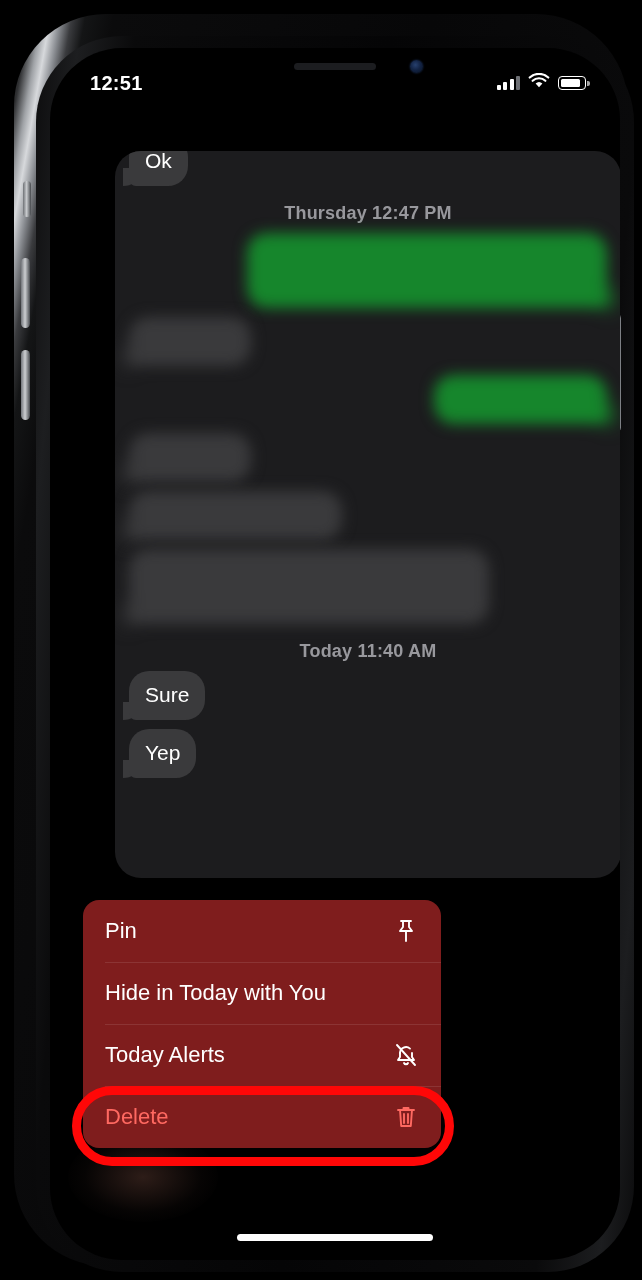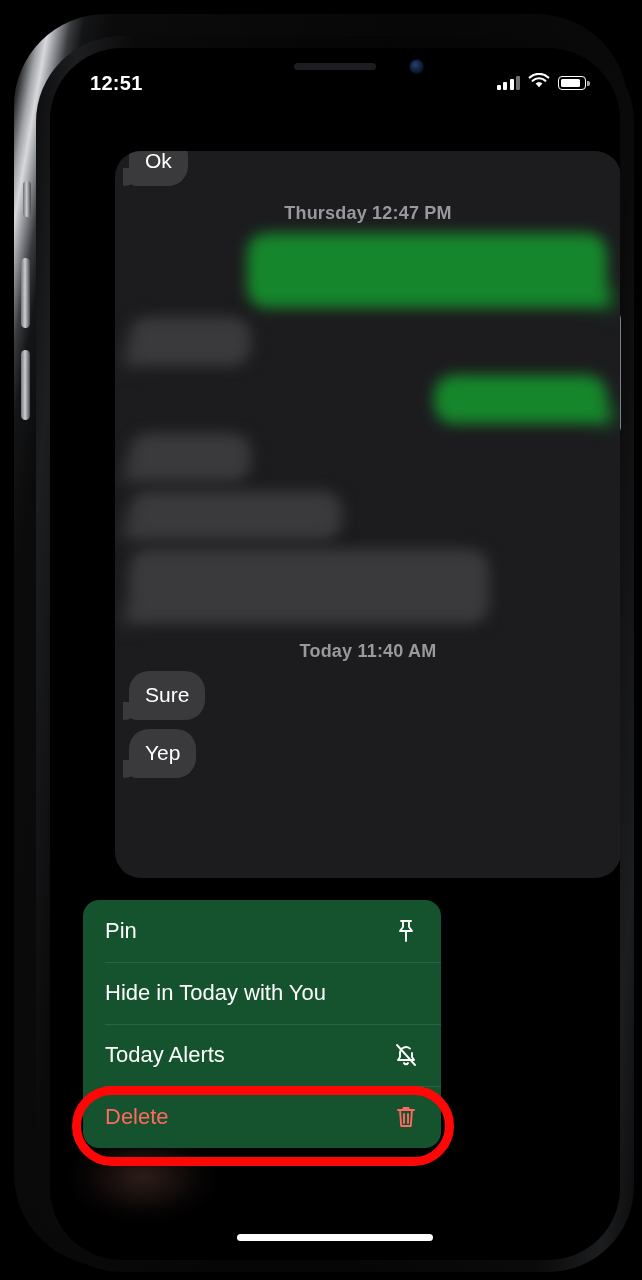--- a/index.html
+++ b/index.html
@@ -262,21 +262,21 @@
   .blurred.in  { background: #3a3a3c; }
   .blurred.out { background: #16862c; }
   .blurred::after { filter: blur(7px); }
 
   
   .context-menu {
     position: absolute;
     left: 33px;
     top: 852px;
     width: 358px;
-    background: #14532d;
+    background: #7f1d1d;
     border-radius: 16px;
     overflow: hidden;
     z-index: 20;
     backdrop-filter: blur(20px);
   }
   .menu-item {
     position: relative;
     height: 62px;
     display: flex;
     align-items: center;

